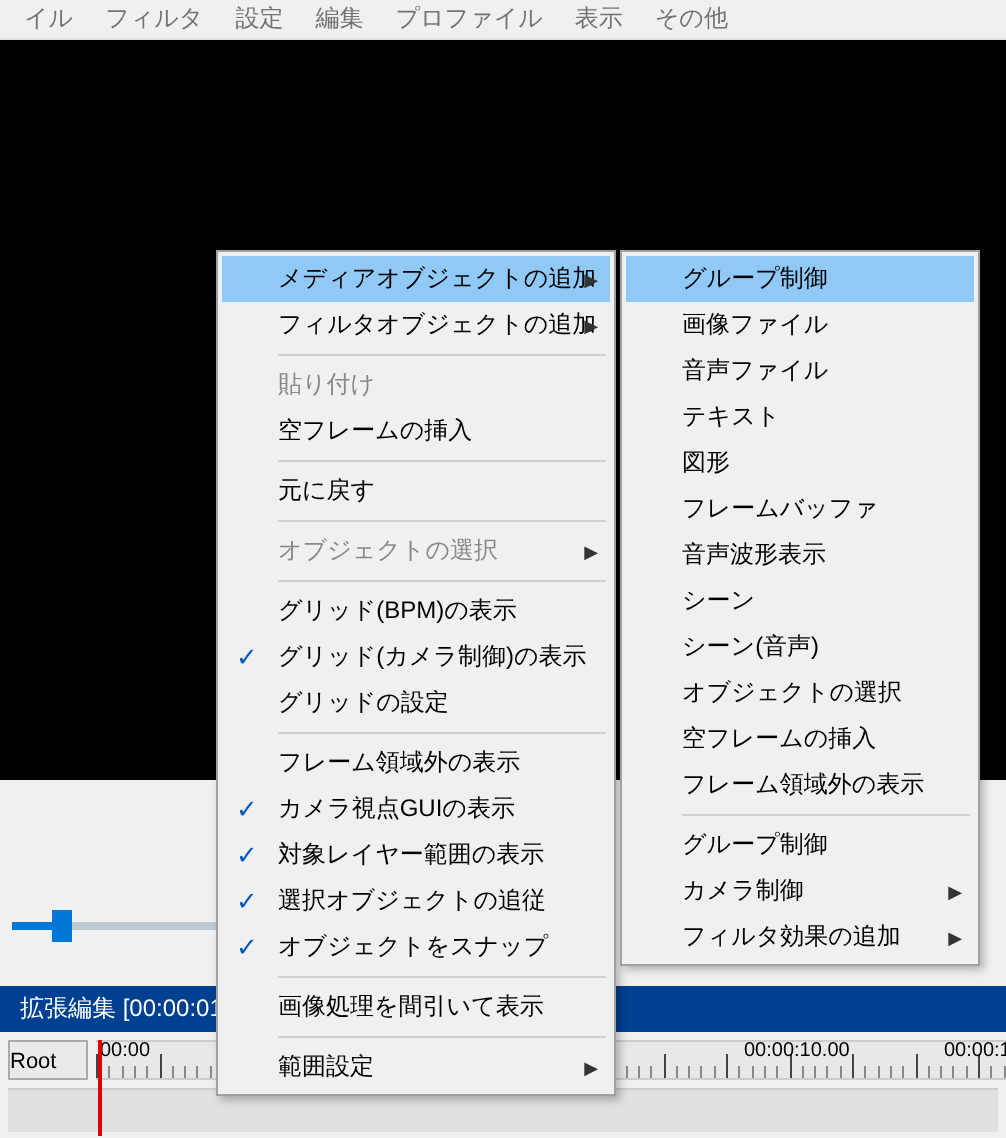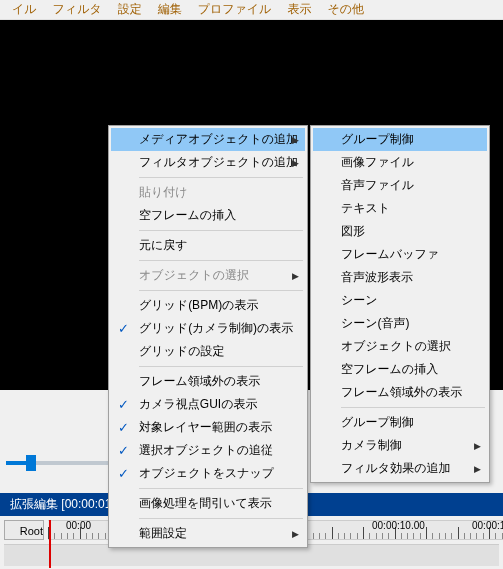--- a/index.html
+++ b/index.html
@@ -15,21 +15,21 @@
   .menubar {
     height: 20px;
     background: #f0f0f0;
     display: flex;
     align-items: center;
     padding-left: 4px;
     border-bottom: 1px solid #e0e0e0;
   }
   .menubar span {
     padding: 2px 8px;
-    color: #a16207;
+    color: #737373;
     cursor: default;
   }
   .video-area {
     position: absolute;
     top: 20px; left: 0;
     width: 503px; height: 370px;
     background: #000;
   }
   .gray-band {
     position: absolute;
@@ -75,21 +75,21 @@
     top: 516px; left: 0;
     width: 503px; height: 53px;
     background: #f0f0f0;
   }
   .root-btn {
     position: absolute;
     top: 4px; left: 4px;
     width: 40px; height: 20px;
     border: 1px solid #aaa;
     background: #eaeaea;
-    text-align: right;
+    text-align: left;
     line-height: 20px;
     font-size: 11px;
   }
   .ruler {
     position: absolute;
     top: 4px; left: 48px;
     height: 20px;
     width: 460px;
     background: #e8e8e8;
     border-top: 1px solid #ccc;
@@ -273,21 +273,21 @@
         <div class="tick" style="left: 396.9px;"></div>
         <div class="tick" style="left: 403.2px;"></div>
         <div class="tick major" style="left: 409.5px;"></div>
         <div class="tick" style="left: 415.8px;"></div>
         <div class="tick" style="left: 422.1px;"></div>
         <div class="tick" style="left: 428.4px;"></div>
         <div class="tick" style="left: 434.7px;"></div>
         <div class="tick major" style="left: 441px;"></div>
         <div class="tick" style="left: 447.3px;"></div>
         <div class="tick" style="left: 453.6px;"></div>
-        <span class="tlabel" style="left: 18px;">00:00</span>
+        <span class="tlabel" style="left: 2px;">00:00</span>
         <span class="tlabel" style="left: 324px;">00:00:10.00</span>
         <span class="tlabel" style="left: 424px;">00:00:13.</span>
       </div>
   </div>
   <div class="track"></div>
   <div class="playhead"></div>
 </div>
 
 <div class="ctxmenu main" id="ctx-main">
     <div class="item highlight">

